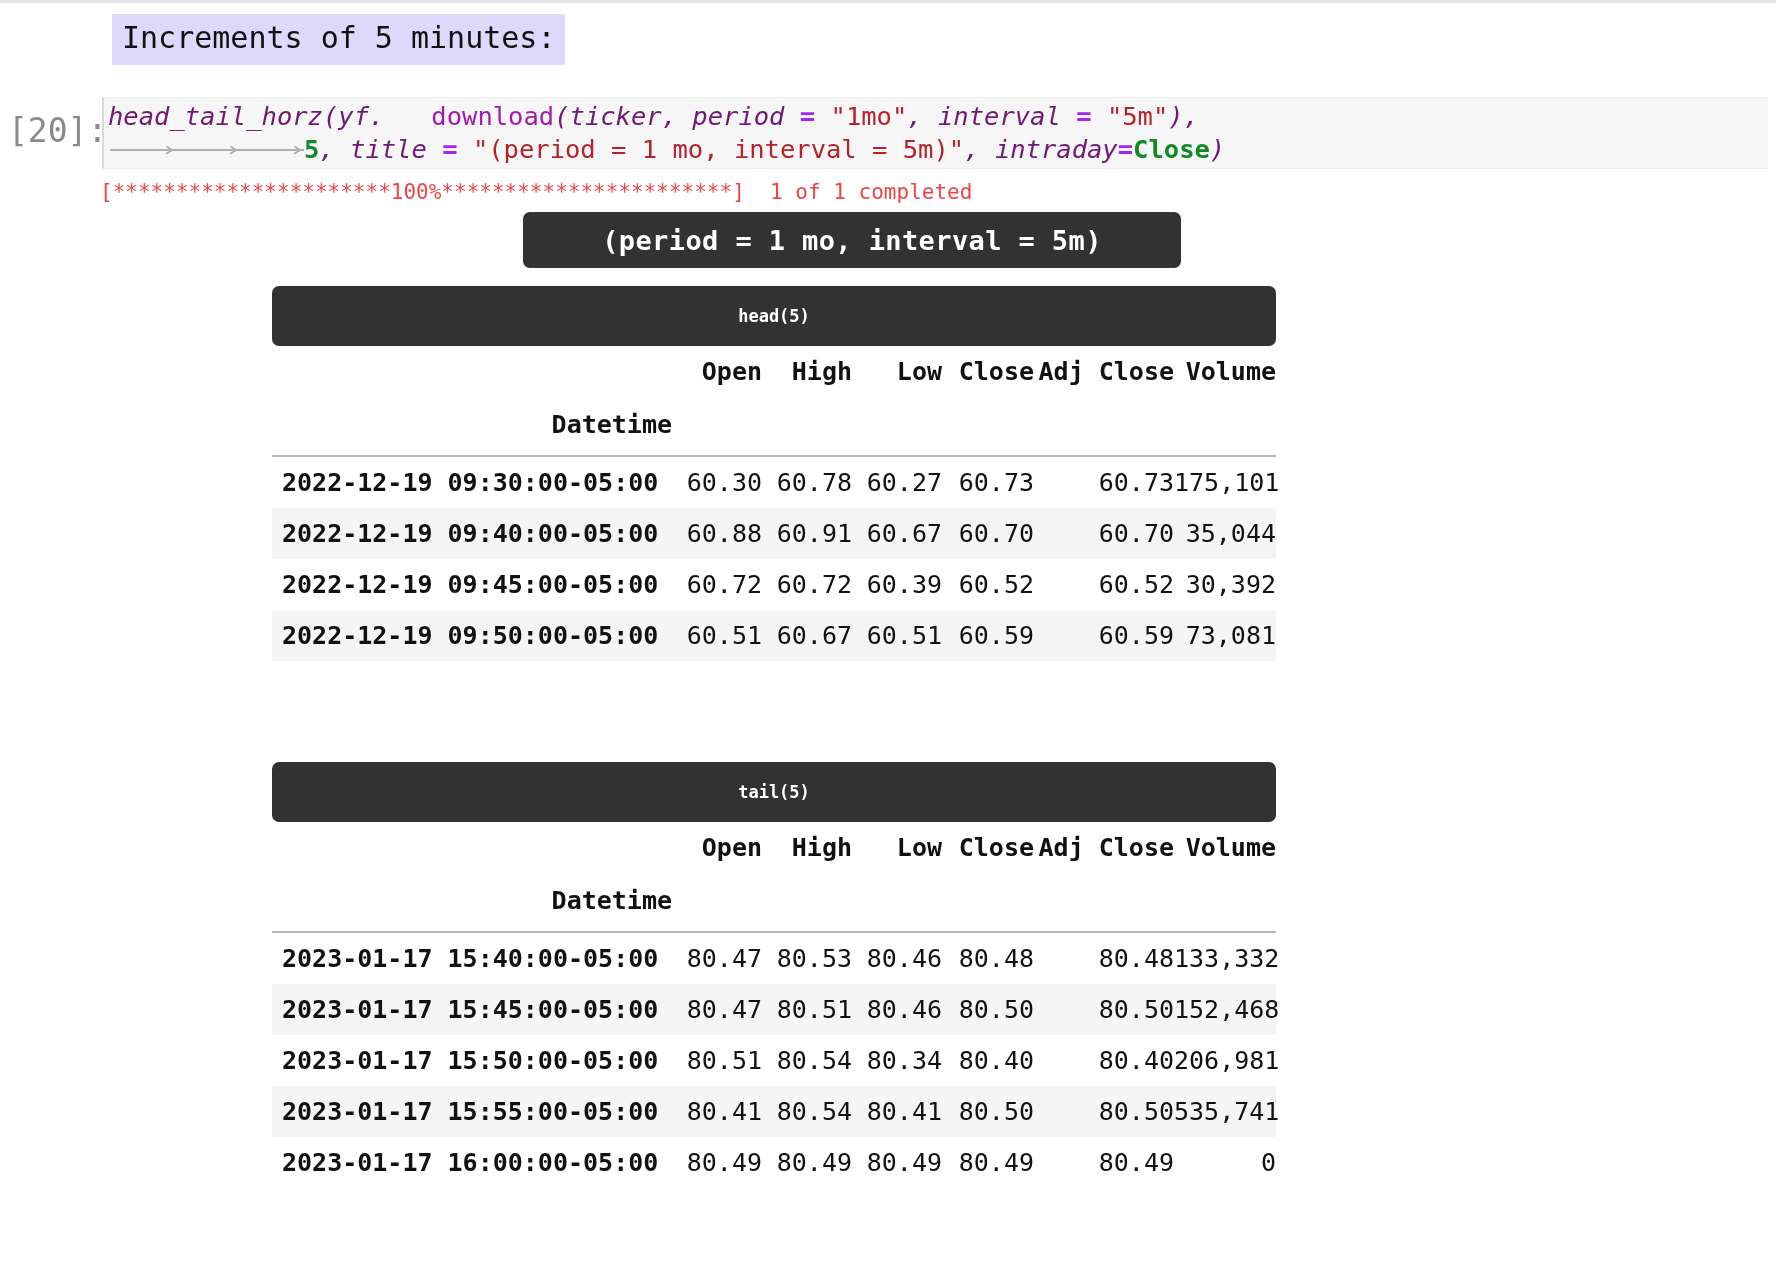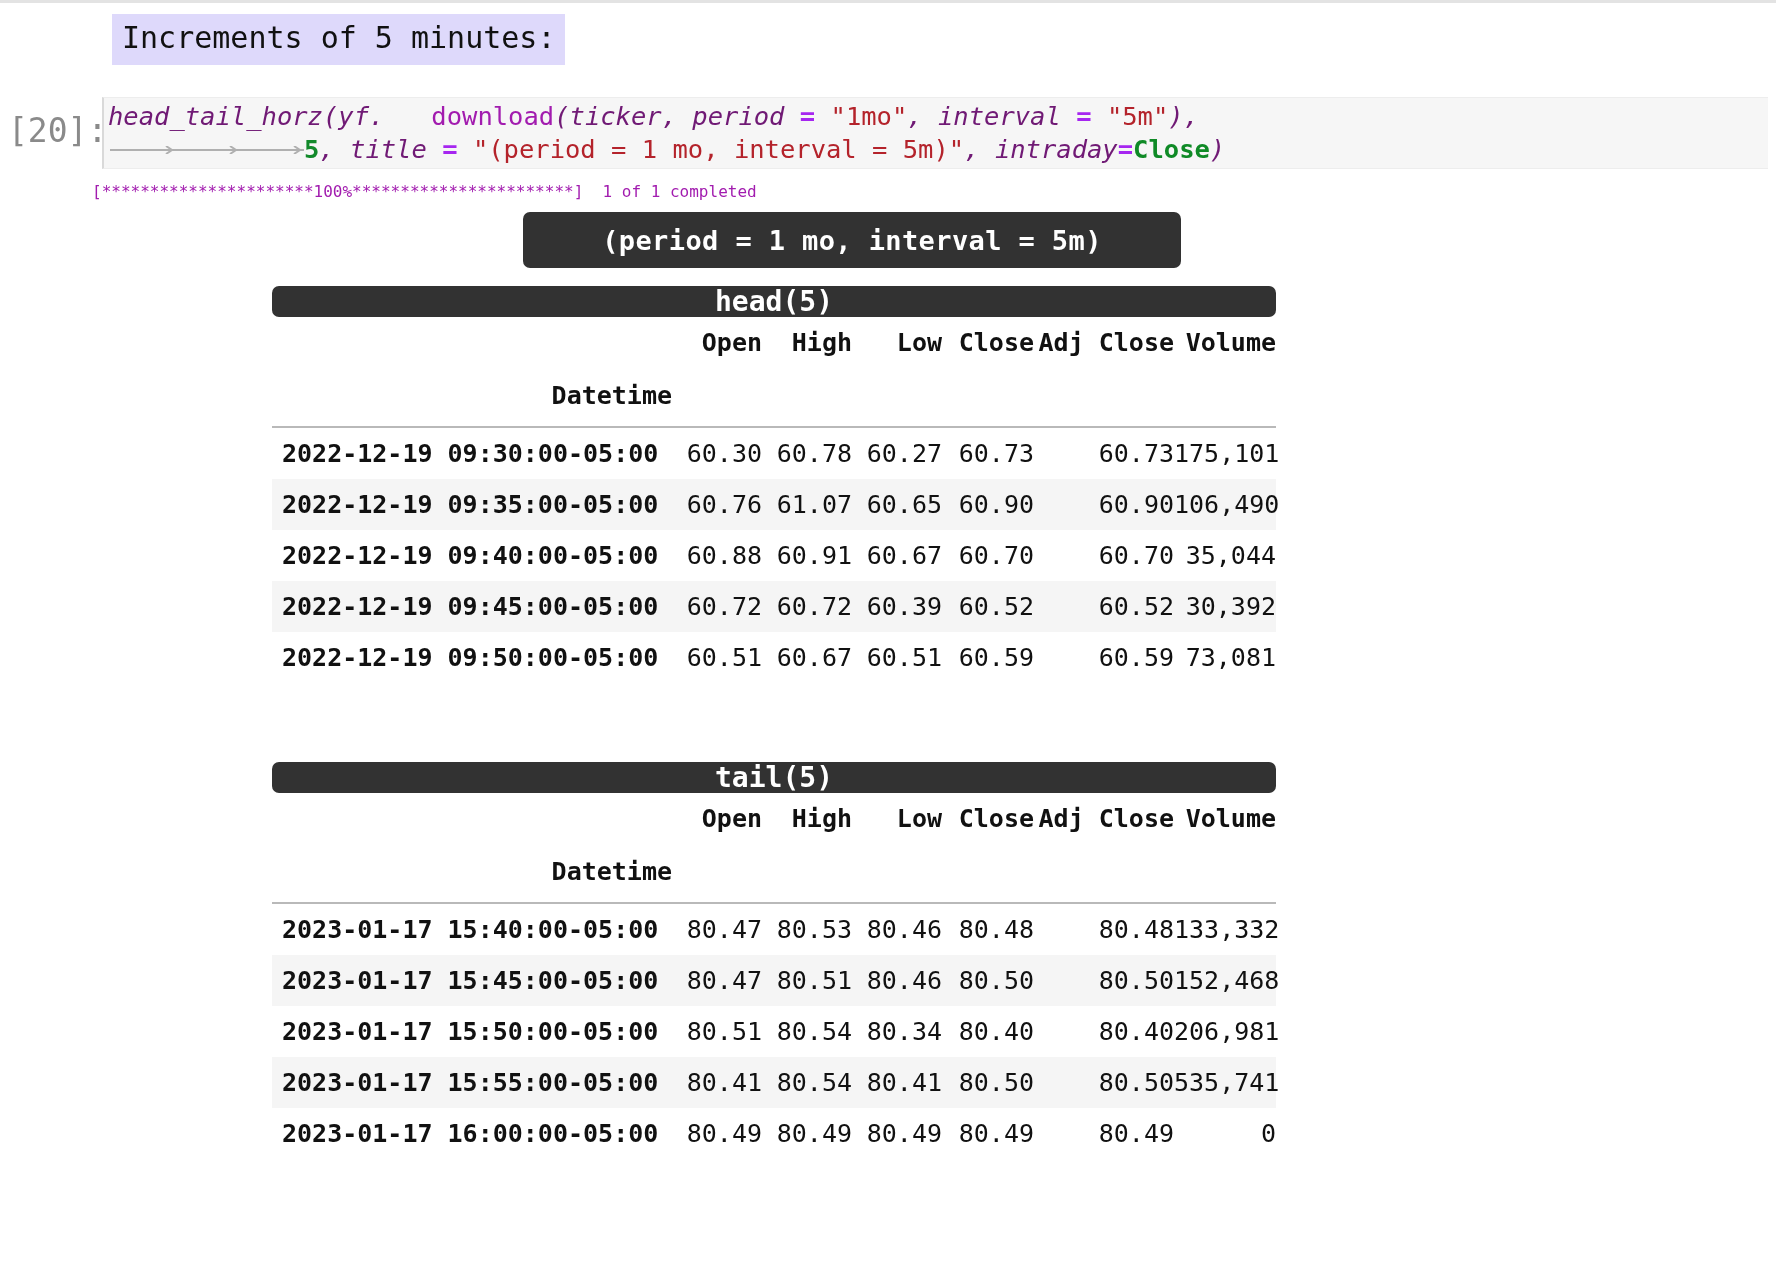--- a/index.html
+++ b/index.html
@@ -93,25 +93,25 @@
     top: 48px;
     width: 194px;
     height: 8px;
   }
   .indent-guides svg { display: block; }
 
   
   .progress-line {
     position: absolute;
     top: 178px;
-    left: 92px;
-    font-family: "DejaVu Sans Mono", monospace;
-    font-size: 16px;
+    left: 100px;
+    font-family: "DejaVu Sans Mono", monospace;
+    font-size: 21px;
     line-height: 28px;
-    color: #a21caf;
+    color: #ef4444;
     white-space: pre;
   }
 
   
   .banner-title {
     position: absolute;
     top: 212px;
     left: 523px;
     width: 658px;
     height: 56px;
@@ -127,26 +127,26 @@
     letter-spacing: 0.4px;
     white-space: pre;
   }
 
   
   .df-block { position: absolute; left: 272px; width: 1004px; }
   .df-head  { top: 286px; }
   .df-tail  { top: 762px; }
 
   .df-caption {
-    height: 31px;
+    height: 60px;
     background: #323232;
     border-radius: 7px;
     color: #ffffff;
     font-family: "DejaVu Sans Mono", monospace;
-    font-size: 28px;
+    font-size: 17px;
     font-weight: bold;
     display: flex;
     align-items: center;
     justify-content: center;
     white-space: pre;
   }
 
   table.df {
     border-collapse: collapse;
     width: 1004px;
@@ -266,29 +266,20 @@
       <tr>
         <th class="rowidx">2022-12-19 09:30:00-05:00</th>
         <td>60.30</td>
         <td>60.78</td>
         <td>60.27</td>
         <td>60.73</td>
         <td>60.73</td>
         <td>175,101</td>
       </tr>
       <tr>
-        <th class="rowidx">2022-12-19 09:35:00-05:00</th>
-        <td>60.76</td>
-        <td>61.07</td>
-        <td>60.65</td>
-        <td>60.90</td>
-        <td>60.90</td>
-        <td>106,490</td>
-      </tr>
-      <tr>
         <th class="rowidx">2022-12-19 09:40:00-05:00</th>
         <td>60.88</td>
         <td>60.91</td>
         <td>60.67</td>
         <td>60.70</td>
         <td>60.70</td>
         <td>35,044</td>
       </tr>
       <tr>
         <th class="rowidx">2022-12-19 09:45:00-05:00</th>

